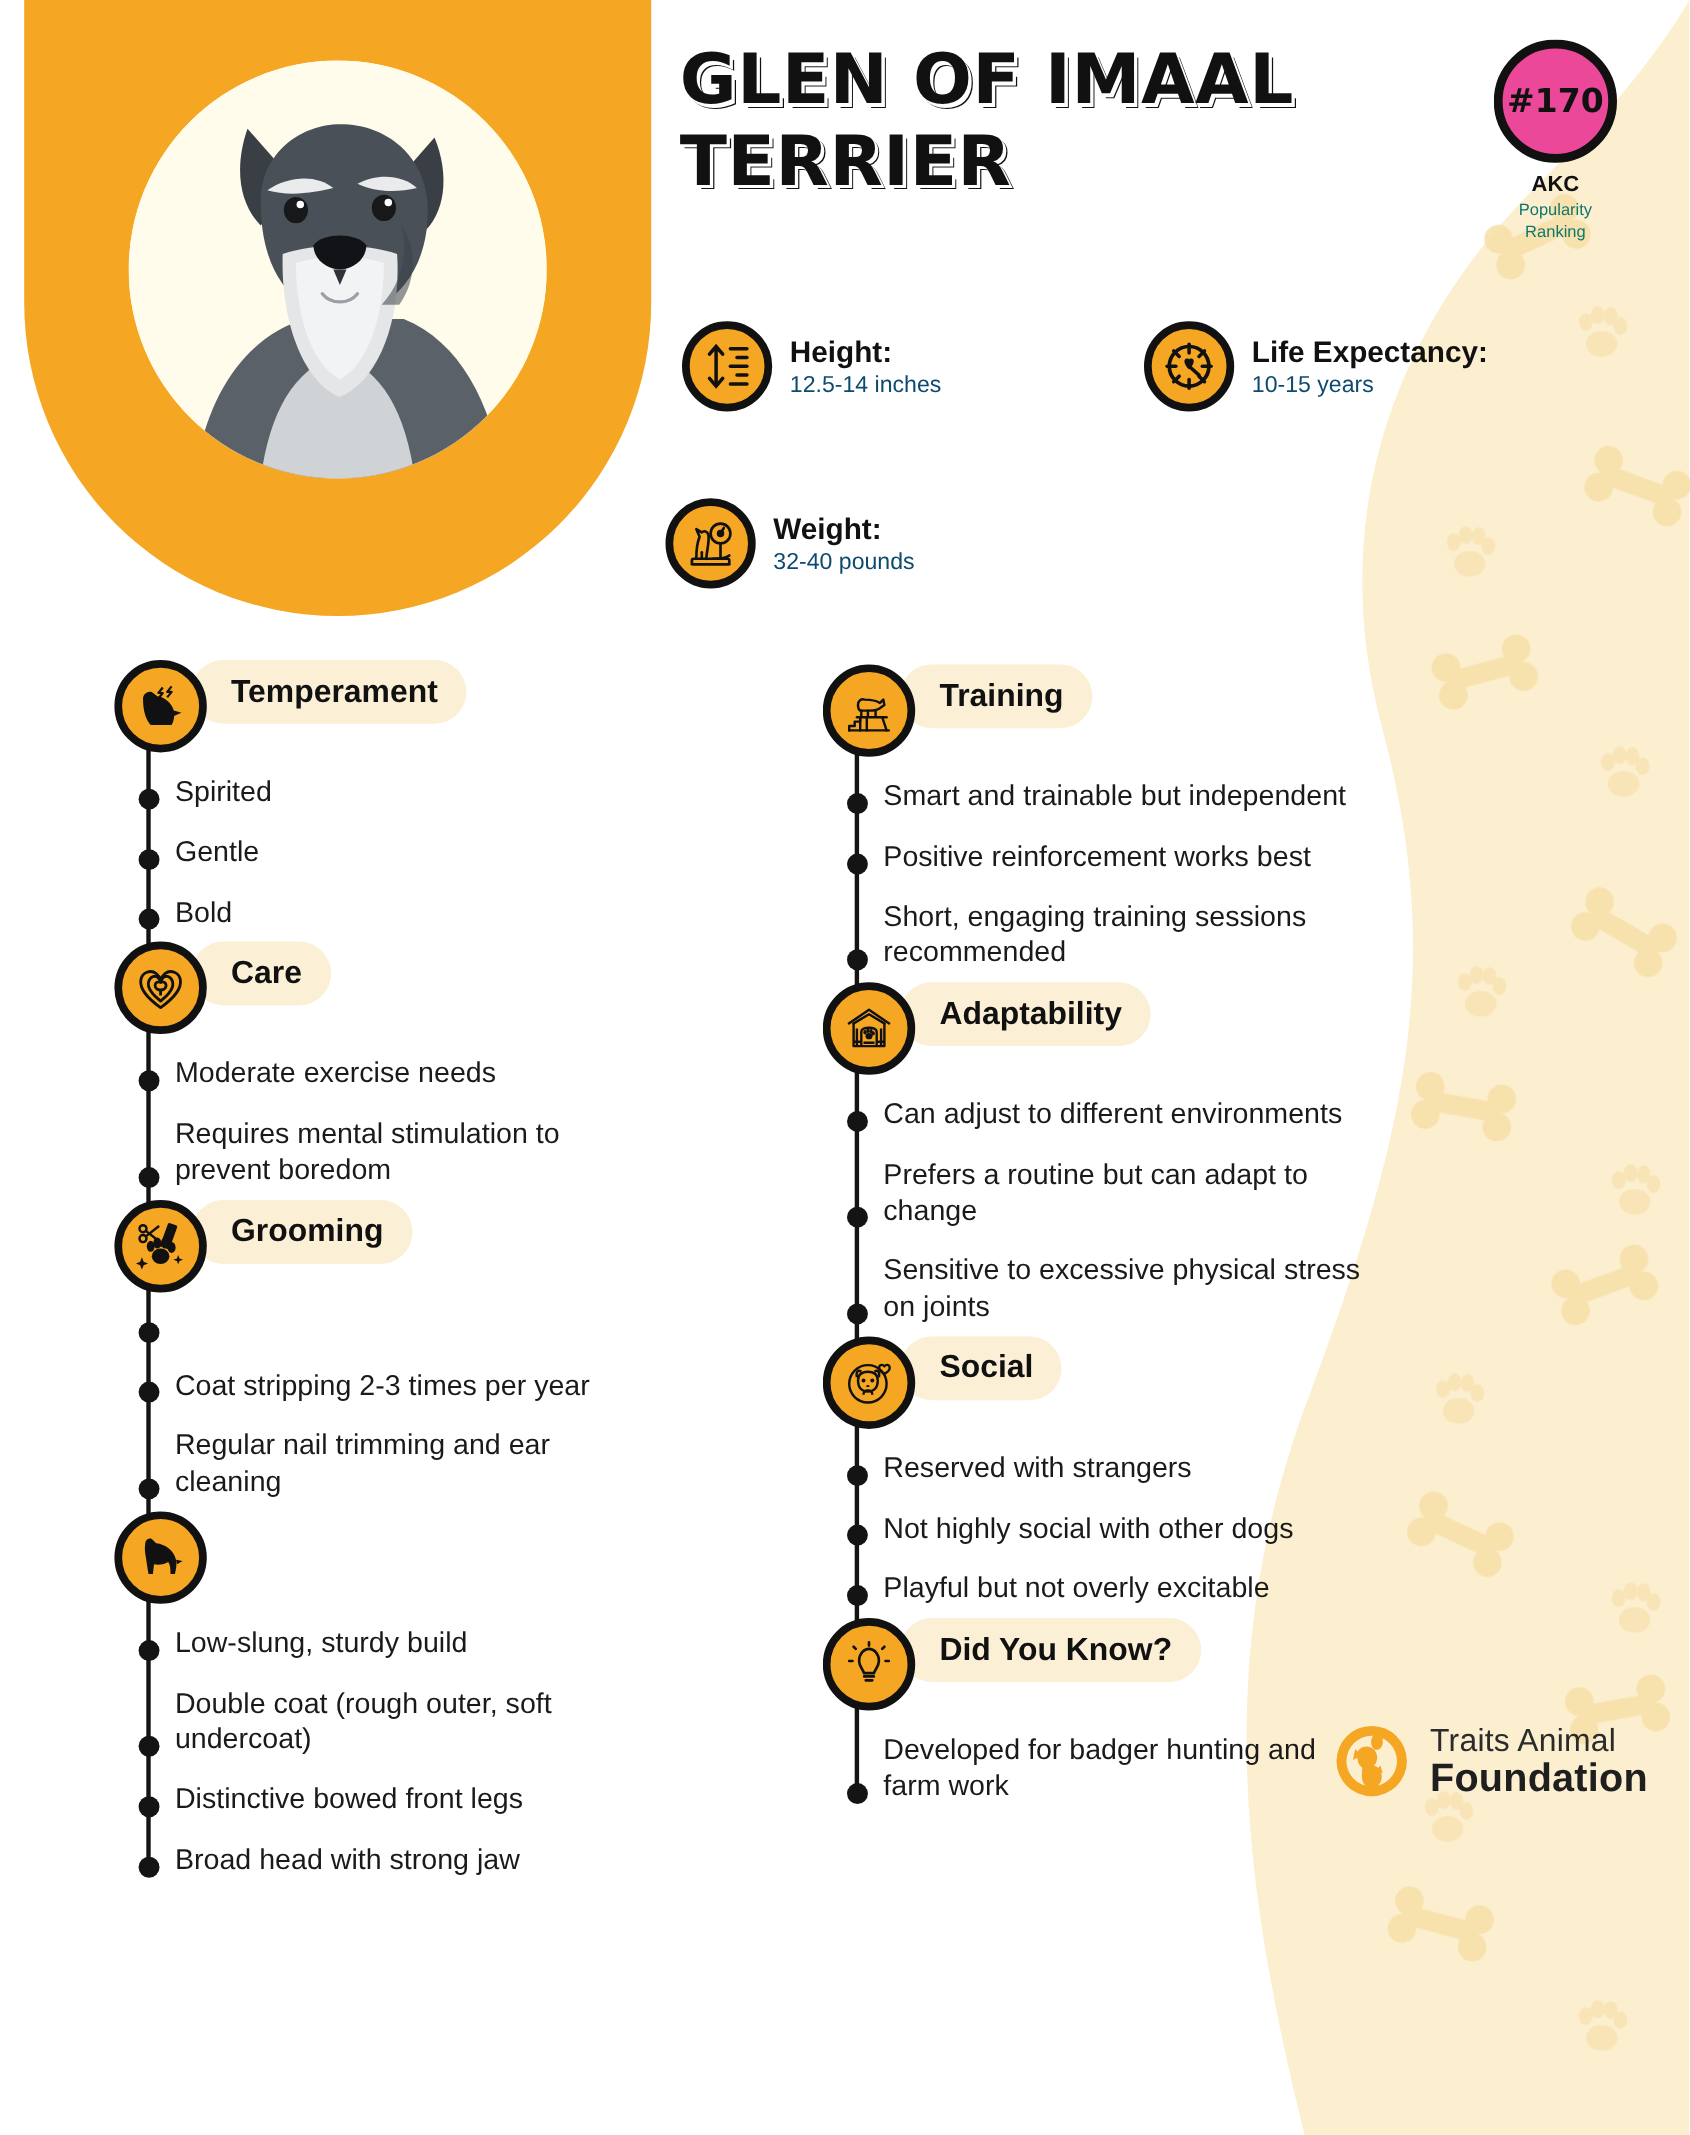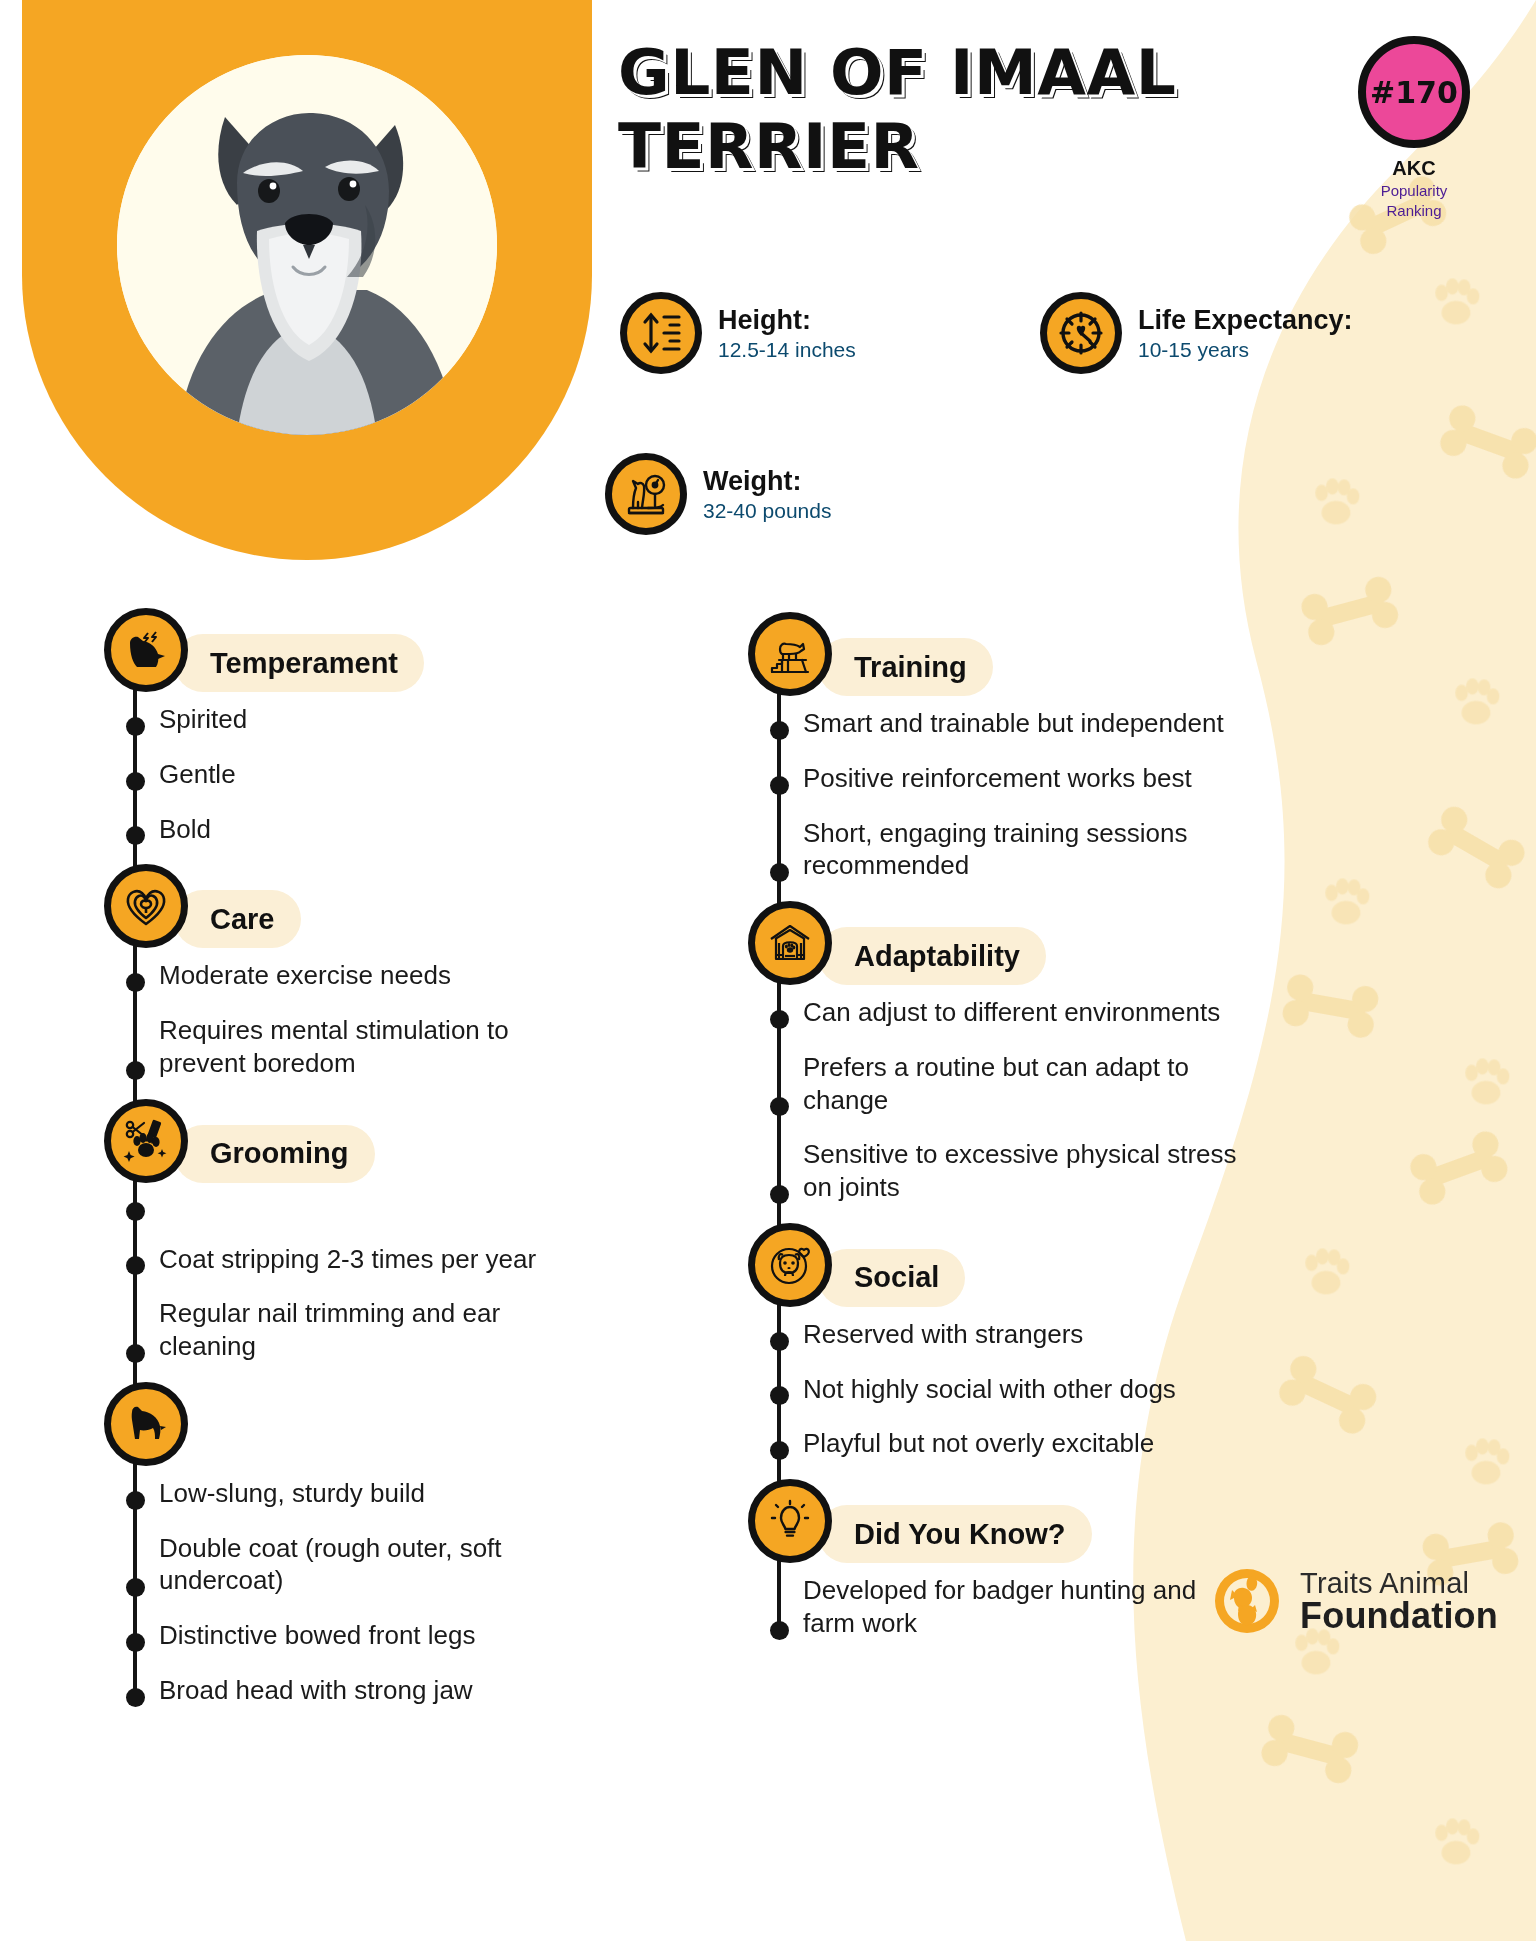--- a/index.html
+++ b/index.html
@@ -46,21 +46,21 @@
     position: absolute; left: 1358px; top: 36px; width: 112px; text-align:center; z-index:3;
   }
   .akc-circle {
     width: 112px; height: 112px; border-radius: 50%;
     background: #ec4899; border: 8px solid #111;
     display:flex; align-items:center; justify-content:center;
     font-size: 30px; font-weight: 900; color:#111;
     font-family: "DejaVu Sans", sans-serif;
   }
   .akc-label { margin-top: 9px; font-size: 20px; font-weight: 800; color:#111; }
-  .akc-sub { font-size: 15px; line-height:1.18; color:#4c1d95; margin-top:2px; }
+  .akc-sub { font-size: 15px; line-height:1.18; color:#0f766e; margin-top:2px; }
 
   
   .stat {
     position: absolute; display: flex; align-items: center; gap: 16px; z-index: 3;
   }
   .stat-icon {
     width: 82px; height: 82px; border-radius: 50%;
     background: #F5A623; border: 7px solid #111;
     display:flex; align-items:center; justify-content:center; flex:none;
   }
@@ -76,21 +76,21 @@
   .col { position: absolute; z-index: 3; }
   #col-left  { left: 104px; top: 600px; width: 520px; }
   #col-right { left: 748px; top: 604px; width: 540px; }
 
   .tl { position: relative; }
   .tl-line {
     position: absolute; left: 29px; top: 46px; bottom: 18px;
     width: 4px; background: #141414;
   }
 
-  .sec-head { position: relative; display:flex; align-items:flex-end; height: 92px; z-index:2; }
+  .sec-head { position: relative; display:flex; align-items:flex-start; height: 92px; z-index:2; }
   .sec-icon {
     width: 84px; height: 84px; border-radius: 50%;
     background: #F5A623; border: 7px solid #111; flex: none;
     display:flex; align-items:center; justify-content:center;
     position: relative; z-index: 2;
   }
   .sec-pill {
     margin-left: -14px; height: 58px; padding: 0 26px 0 36px;
     background: #FBEFD6; border-radius: 29px;
     display:flex; align-items:center;

